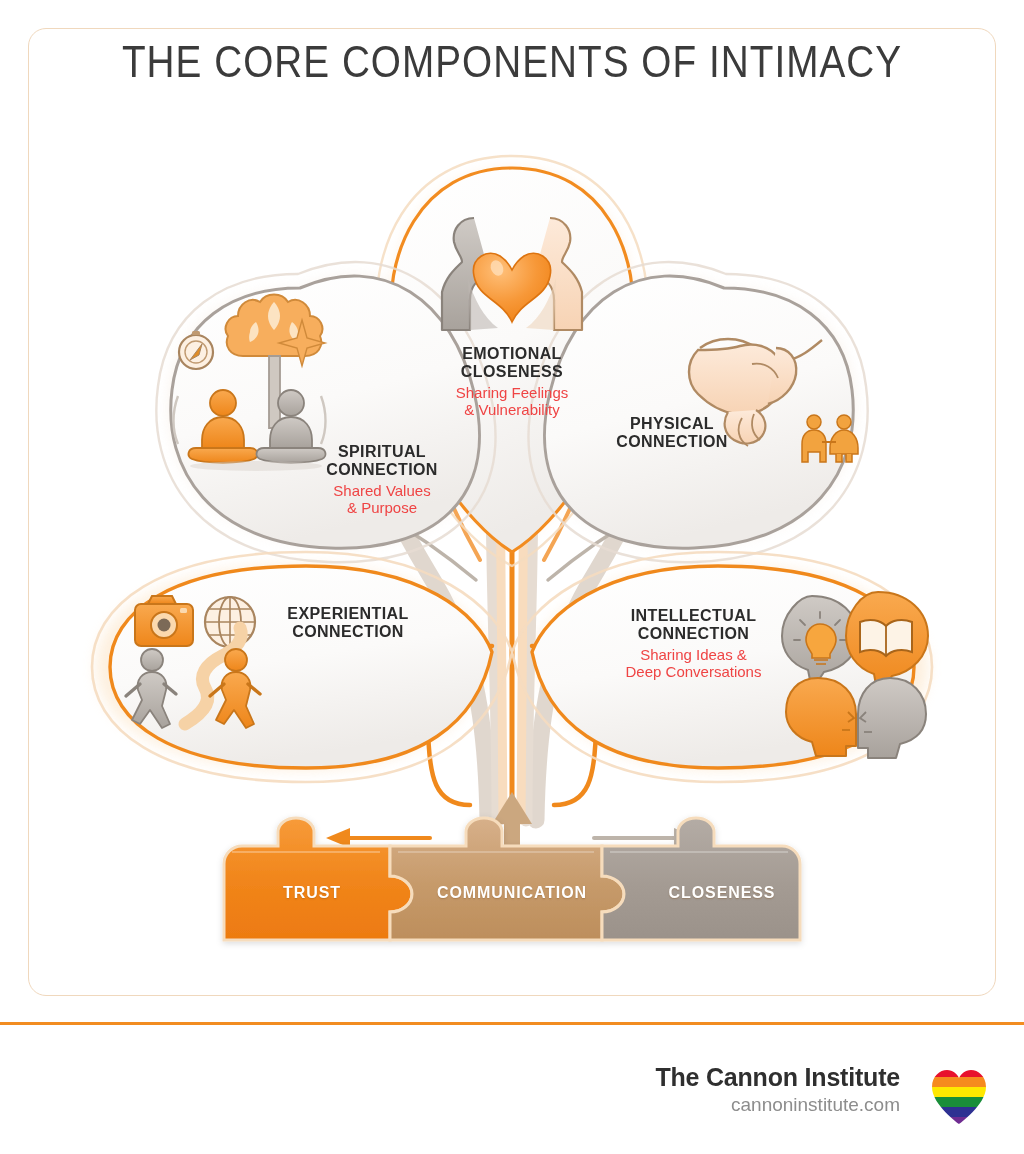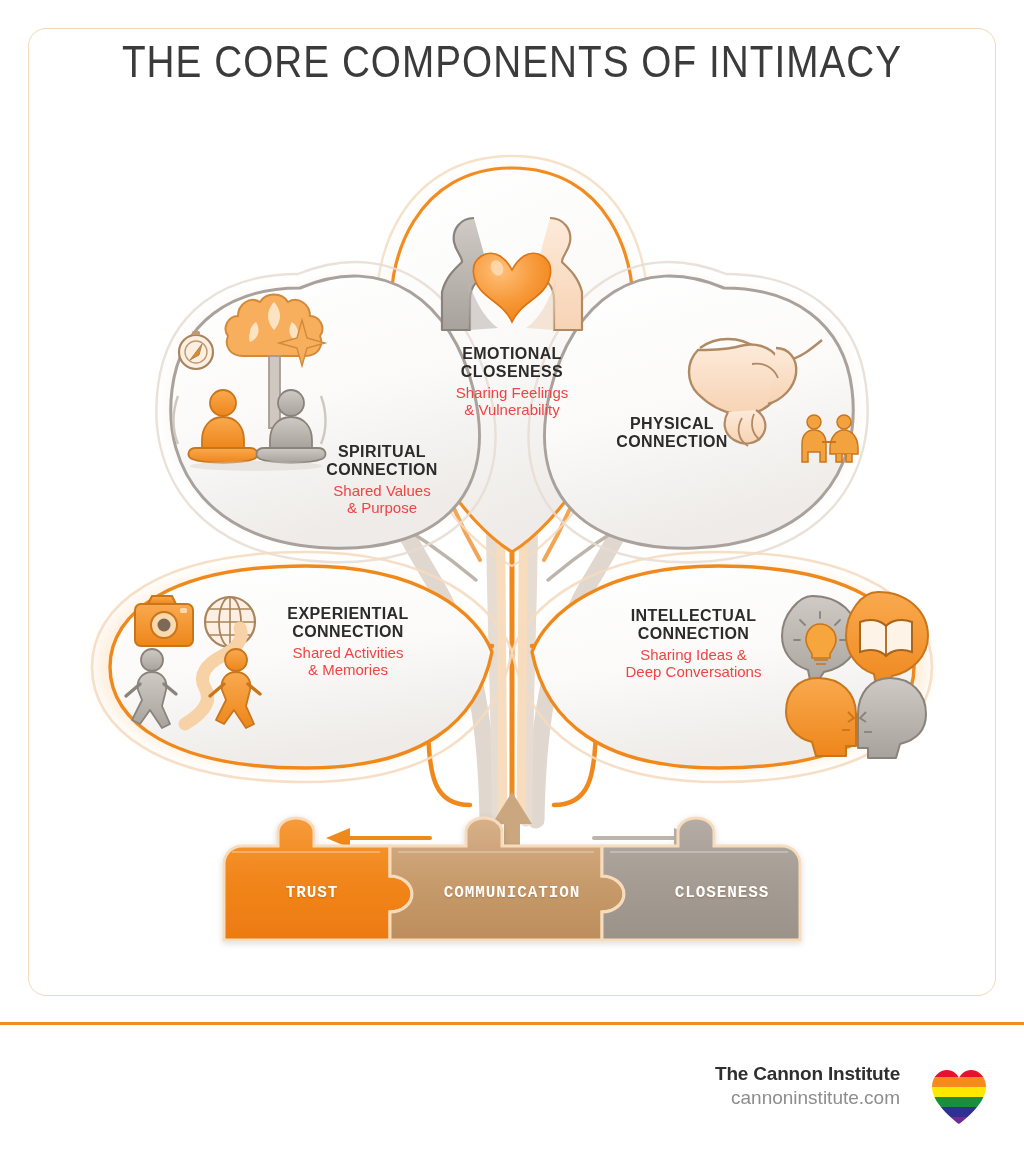--- a/index.html
+++ b/index.html
@@ -85,21 +85,20 @@
   
   .puzzle-label {
     position: absolute;
     color: #ffffff;
     font-size: 16px;
     font-weight: bold;
     letter-spacing: 0.9px;
     text-align: center;
     text-shadow: 0 1px 1.5px rgba(120,70,20,0.35);
     white-space: nowrap;
-    font-family: Liberation Mono, monospace;
   }
   #puzzle-label-trust        { left: 238px; top: 884px; width: 148px; }
   #puzzle-label-communication{ left: 406px; top: 884px; width: 212px; }
   #puzzle-label-acceptance   { left: 634px; top: 884px; width: 176px; }
 
   
   #footer-divider {
     position: absolute;
     left: 0;
     top: 1022px;
@@ -115,21 +114,21 @@
     height: 129px;
     background: #ffffff;
   }
   #footer-brand {
     position: absolute;
     right: 124px;
     top: 38px;
     text-align: right;
   }
   #footer-brand-name {
-    font-size: 19px;
+    font-size: 25px;
     font-weight: bold;
     color: #2f2f2f;
     letter-spacing: -0.2px;
     white-space: nowrap;
   }
   #footer-brand-url {
     font-size: 19px;
     color: #8d8d8d;
     margin-top: 2px;
     white-space: nowrap;
@@ -420,22 +419,20 @@
 </div>
 
 <div class="petal-text" id="text-physical">
   <div class="petal-title">PHYSICAL
 CONNECTION</div>
 </div>
 
 <div class="petal-text" id="text-experiential">
   <div class="petal-title">EXPERIENTIAL
 CONNECTION</div>
-  <div class="petal-sub">Shared Activities
-&amp; Memories</div>
 </div>
 
 <div class="petal-text" id="text-intellectual">
   <div class="petal-title">INTELLECTUAL
 CONNECTION</div>
   <div class="petal-sub">Sharing Ideas &amp;
 Deep Conversations</div>
 </div>
 
 <div class="puzzle-label" id="puzzle-label-trust">TRUST</div>

